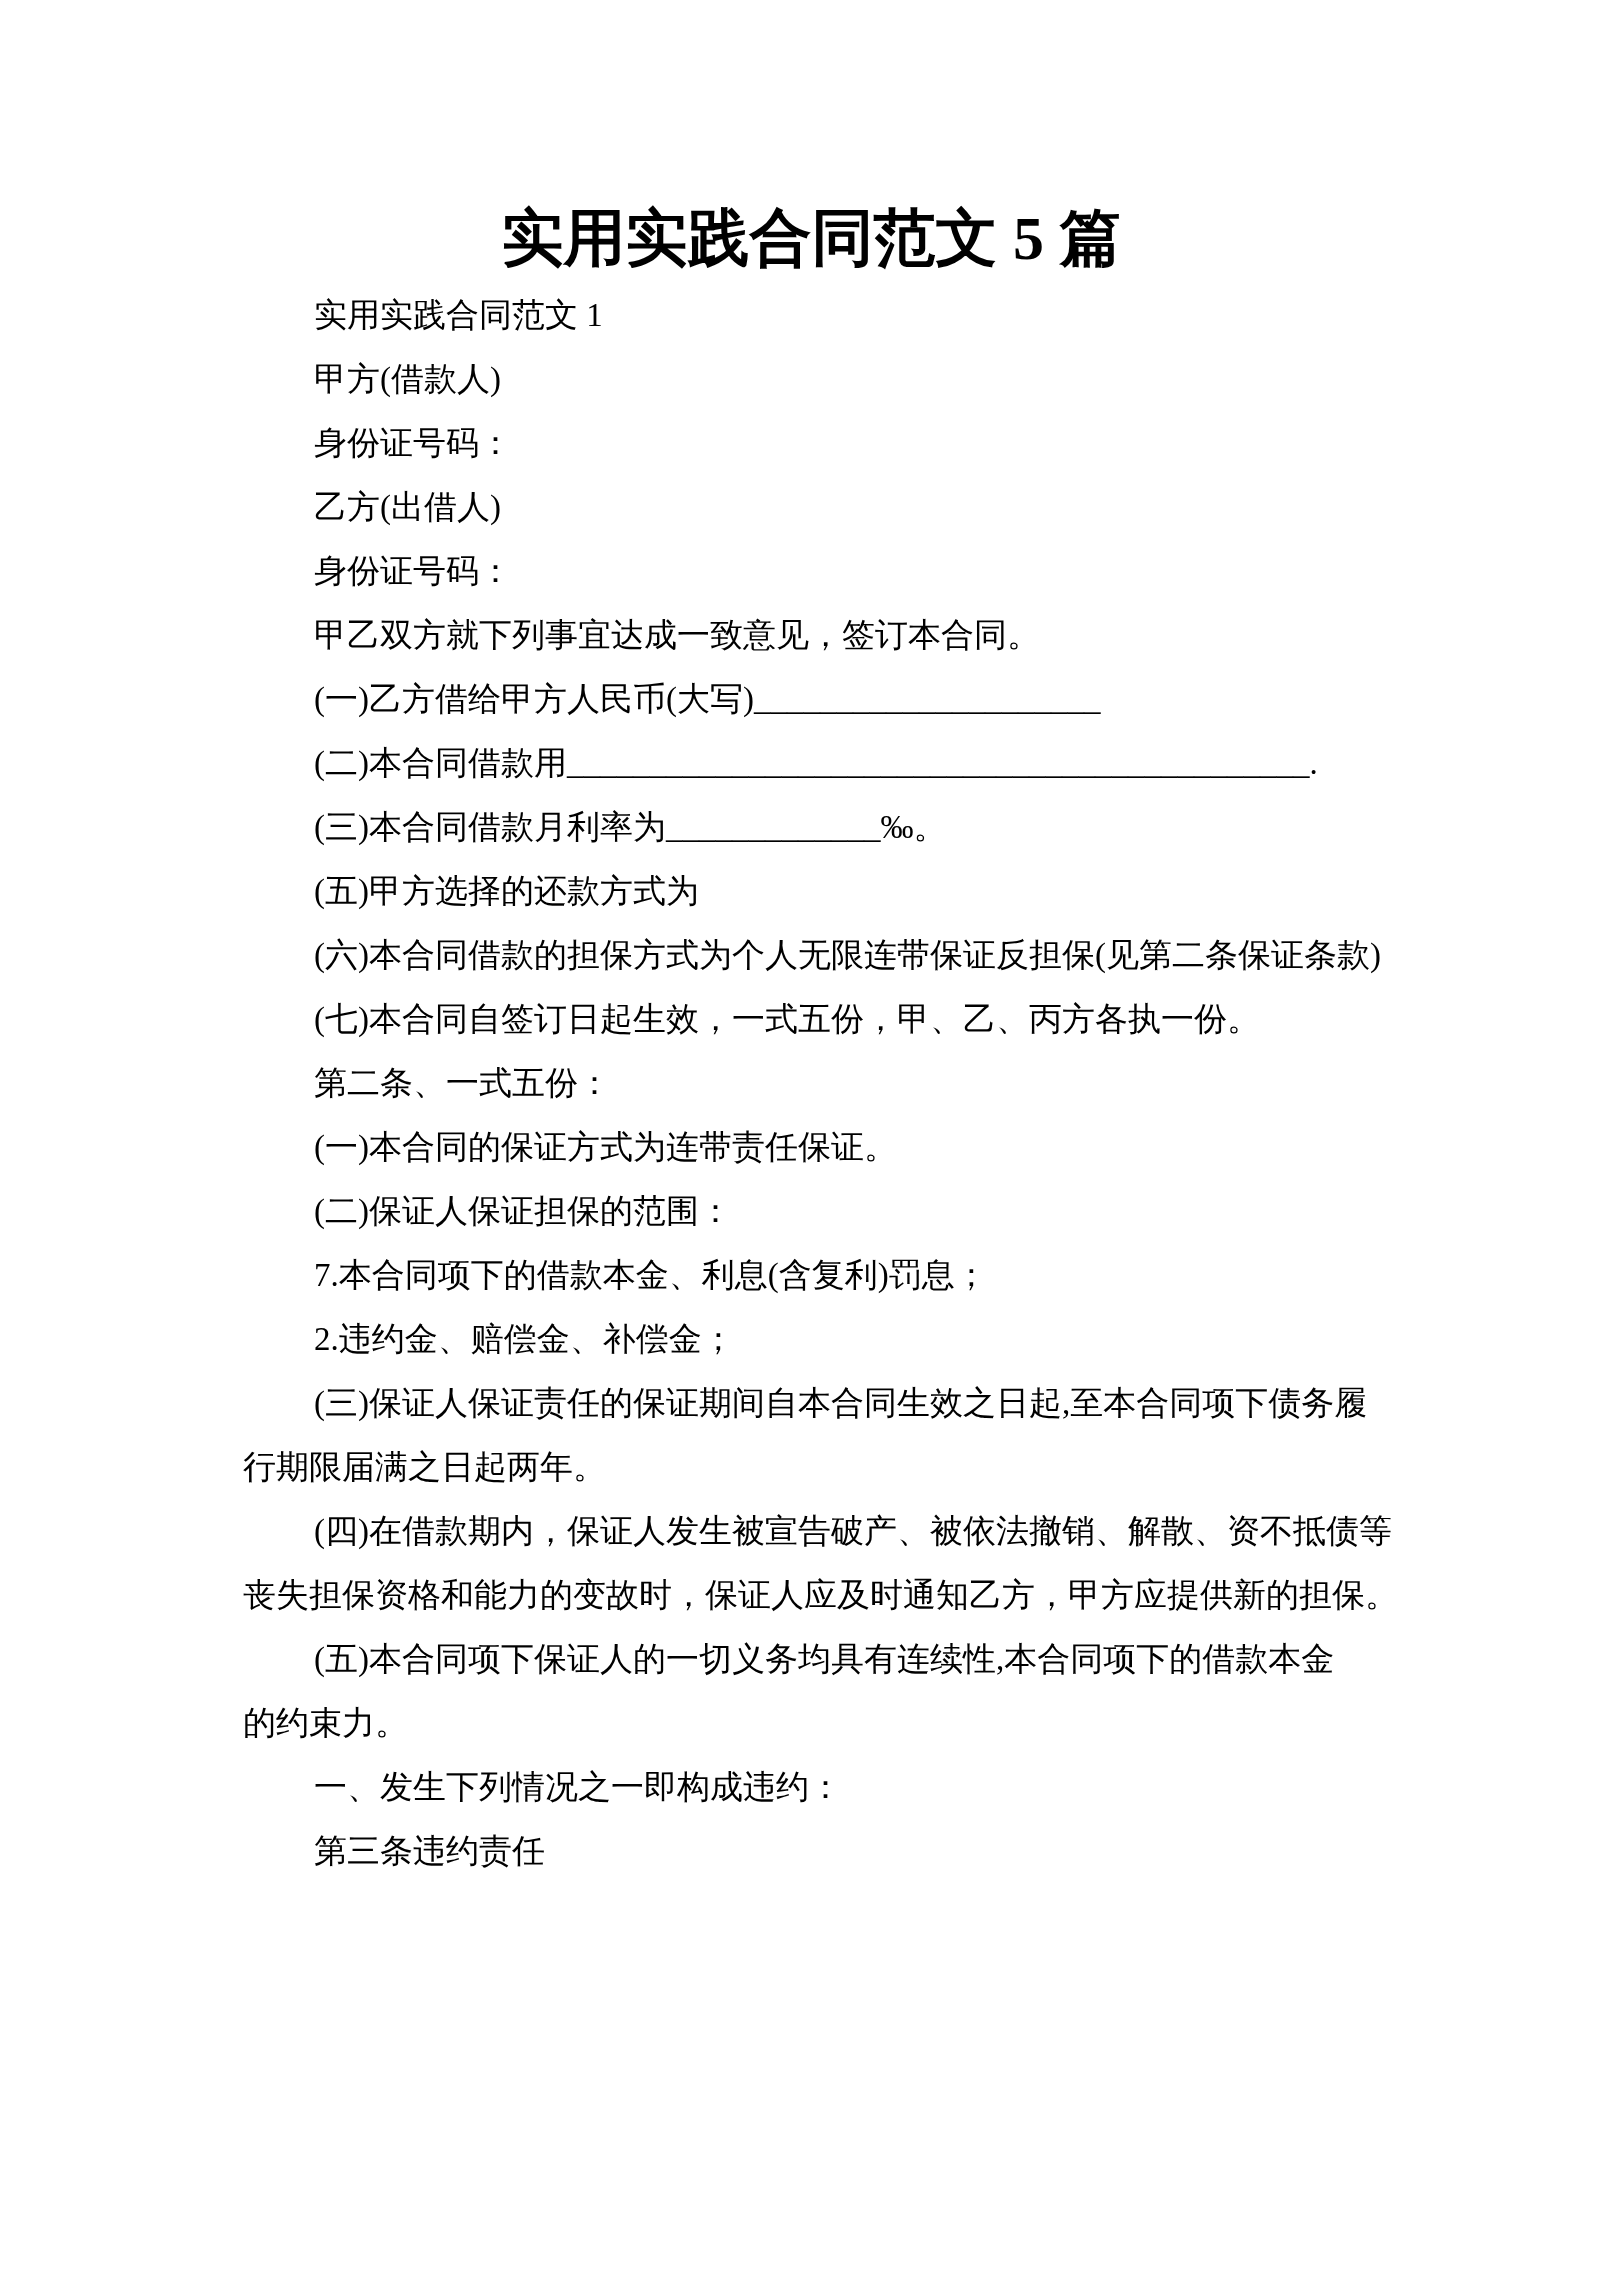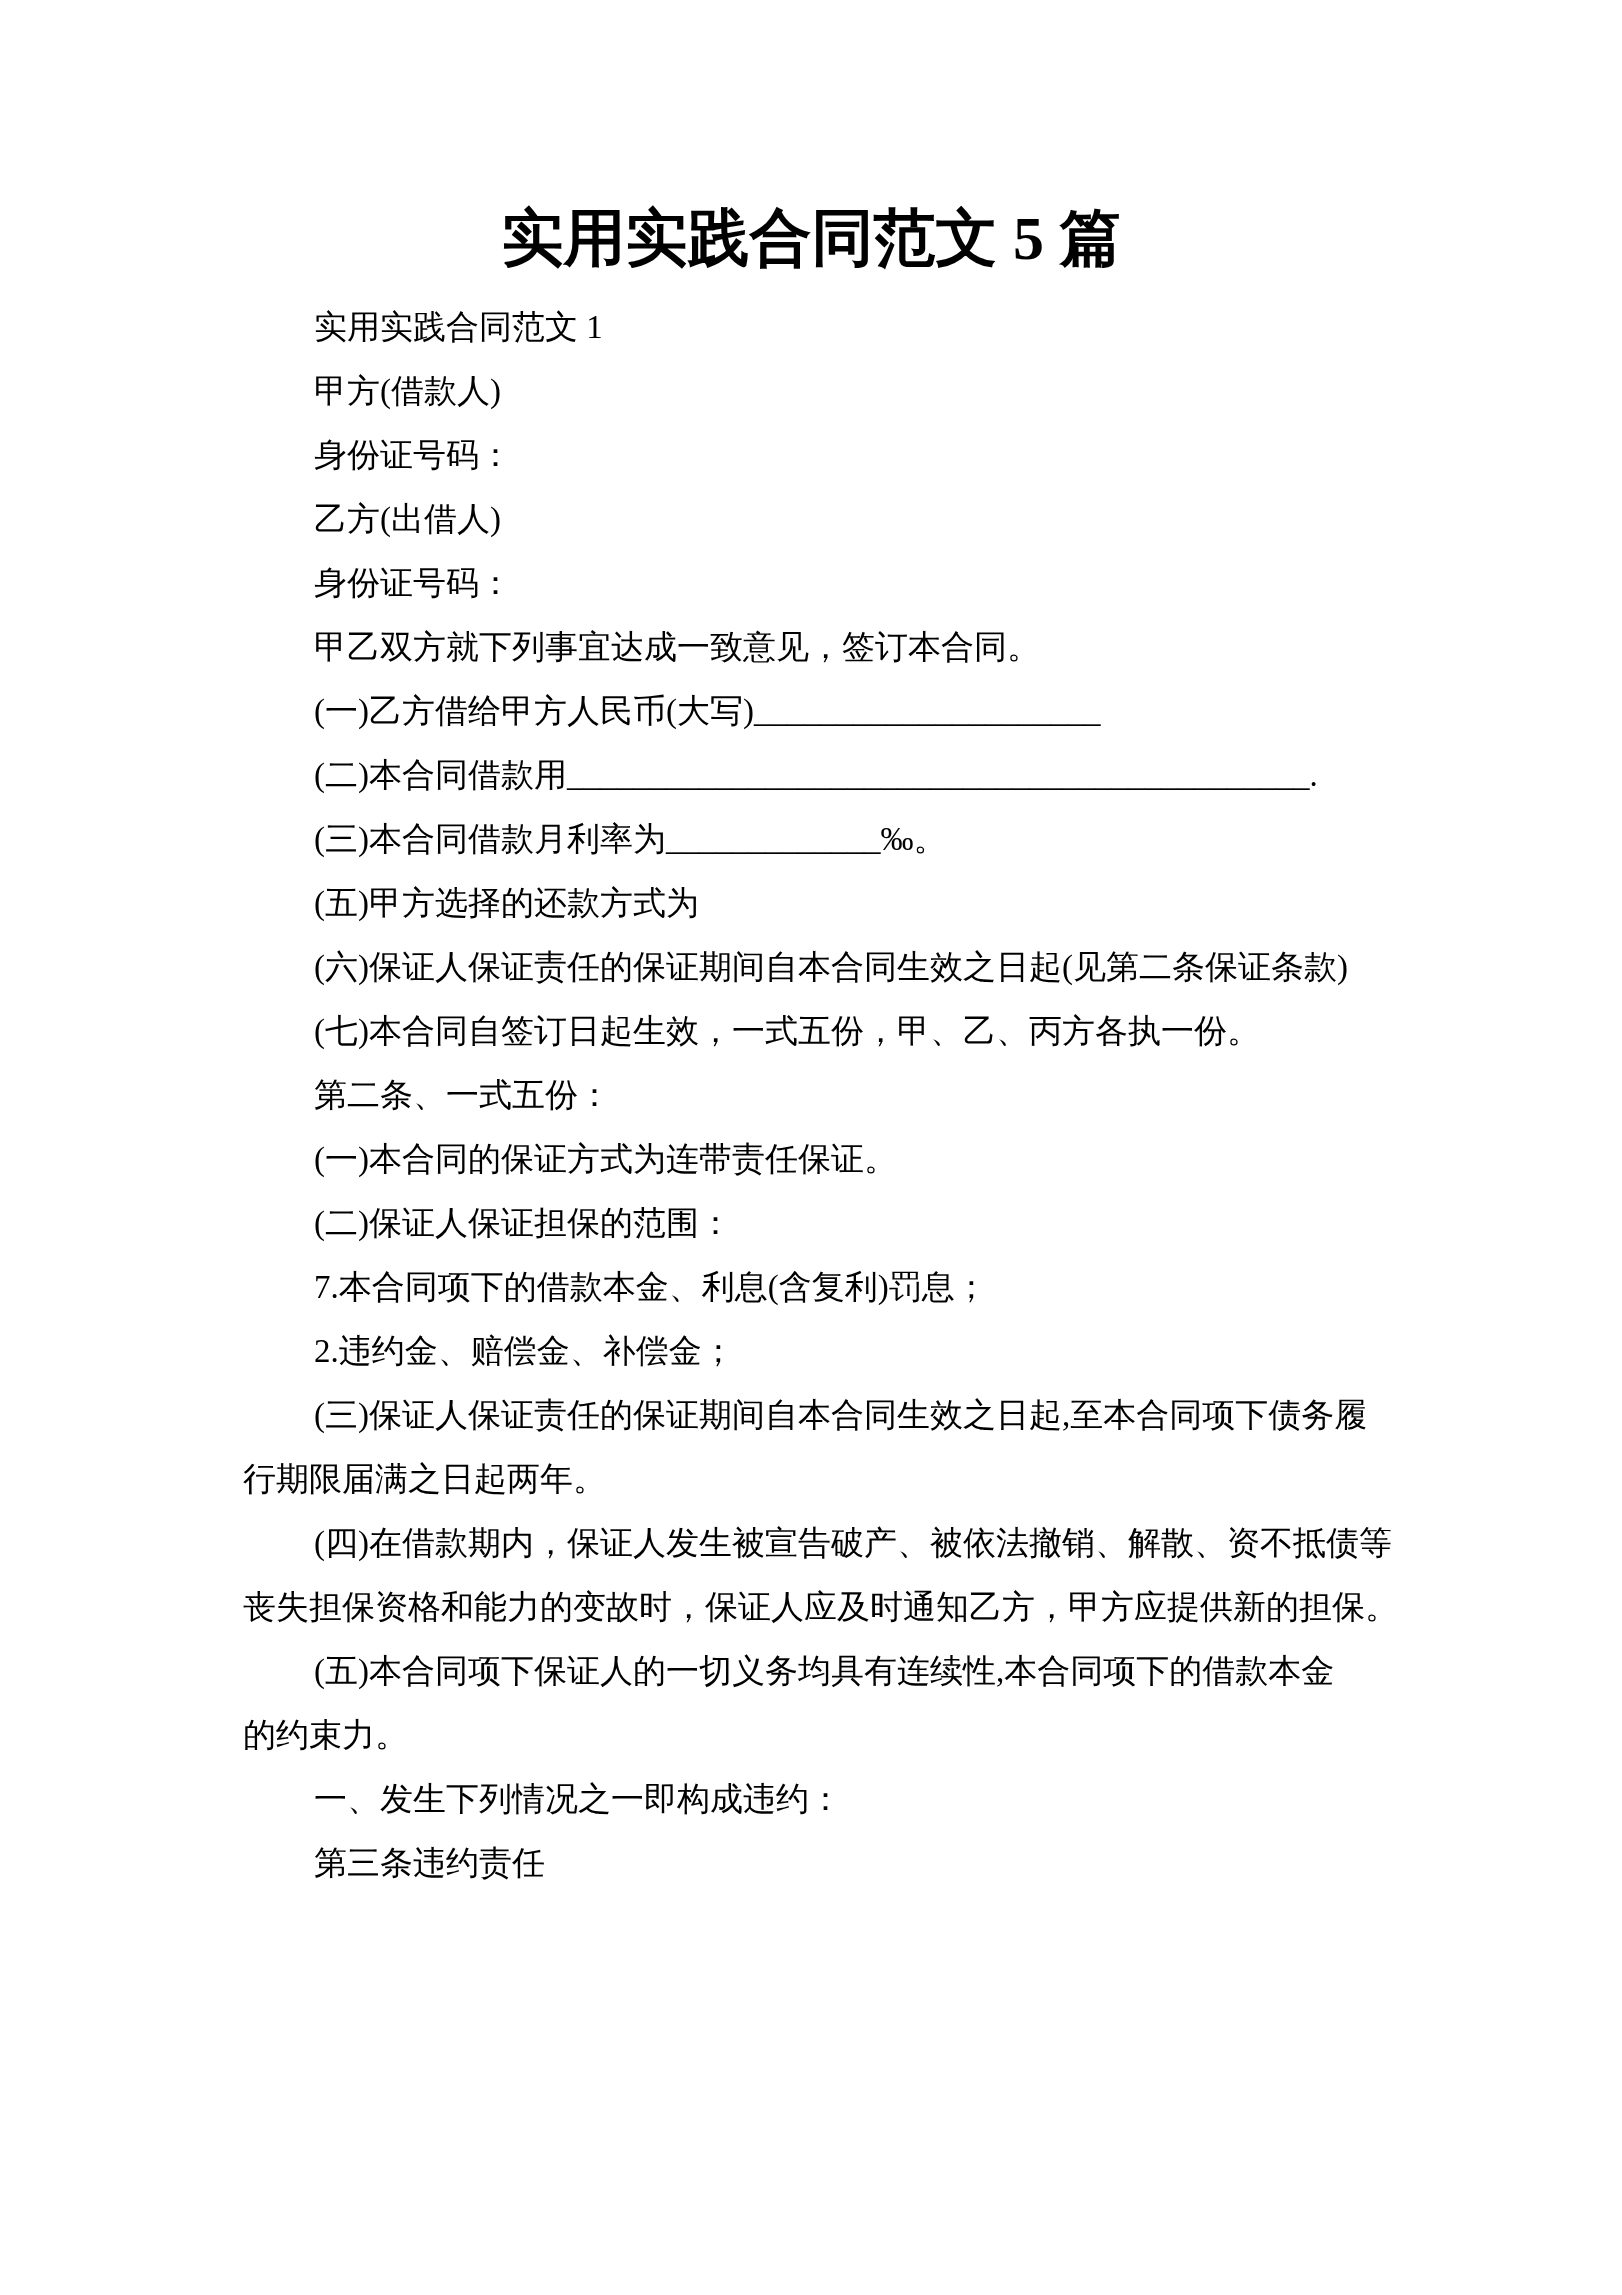--- a/index.html
+++ b/index.html
@@ -23,21 +23,21 @@
     width: 100%;
     text-align: center;
     font-size: 62px;
     font-weight: bold;
     line-height: 92px;
     white-space: nowrap;
   }
   .doc-body {
     position: absolute;
     left: 243px;
-    top: 295px;
+    top: 283px;
     width: 1158px;
   }
   .doc-line {
     height: 64px;
     line-height: 64px;
     font-size: 33px;
     white-space: nowrap;
     letter-spacing: 0;
   }
   .doc-line.indent {
@@ -53,21 +53,21 @@
       <div class="doc-line indent">实用实践合同范文 1</div>
       <div class="doc-line indent">甲方(借款人)</div>
       <div class="doc-line indent">身份证号码：</div>
       <div class="doc-line indent">乙方(出借人)</div>
       <div class="doc-line indent">身份证号码：</div>
       <div class="doc-line indent">甲乙双方就下列事宜达成一致意见，签订本合同。</div>
       <div class="doc-line indent">(一)乙方借给甲方人民币(大写)_____________________</div>
       <div class="doc-line indent">(二)本合同借款用_____________________________________________.</div>
       <div class="doc-line indent">(三)本合同借款月利率为_____________‰。</div>
       <div class="doc-line indent">(五)甲方选择的还款方式为</div>
-      <div class="doc-line indent">(六)保证人保证责任的保证期间自本合同生效之日起(见第二条保证条款)</div>
+      <div class="doc-line indent">(六)本合同借款的担保方式为个人无限连带保证反担保(见第二条保证条款)</div>
       <div class="doc-line indent">(七)本合同自签订日起生效，一式五份，甲、乙、丙方各执一份。</div>
       <div class="doc-line indent">第二条、一式五份：</div>
       <div class="doc-line indent">(一)本合同的保证方式为连带责任保证。</div>
       <div class="doc-line indent">(二)保证人保证担保的范围：</div>
       <div class="doc-line indent">7.本合同项下的借款本金、利息(含复利)罚息；</div>
       <div class="doc-line indent">2.违约金、赔偿金、补偿金；</div>
       <div class="doc-line indent">(三)保证人保证责任的保证期间自本合同生效之日起,至本合同项下债务履</div>
       <div class="doc-line">行期限届满之日起两年。</div>
       <div class="doc-line indent">(四)在借款期内，保证人发生被宣告破产、被依法撤销、解散、资不抵债等</div>
       <div class="doc-line">丧失担保资格和能力的变故时，保证人应及时通知乙方，甲方应提供新的担保。</div>

